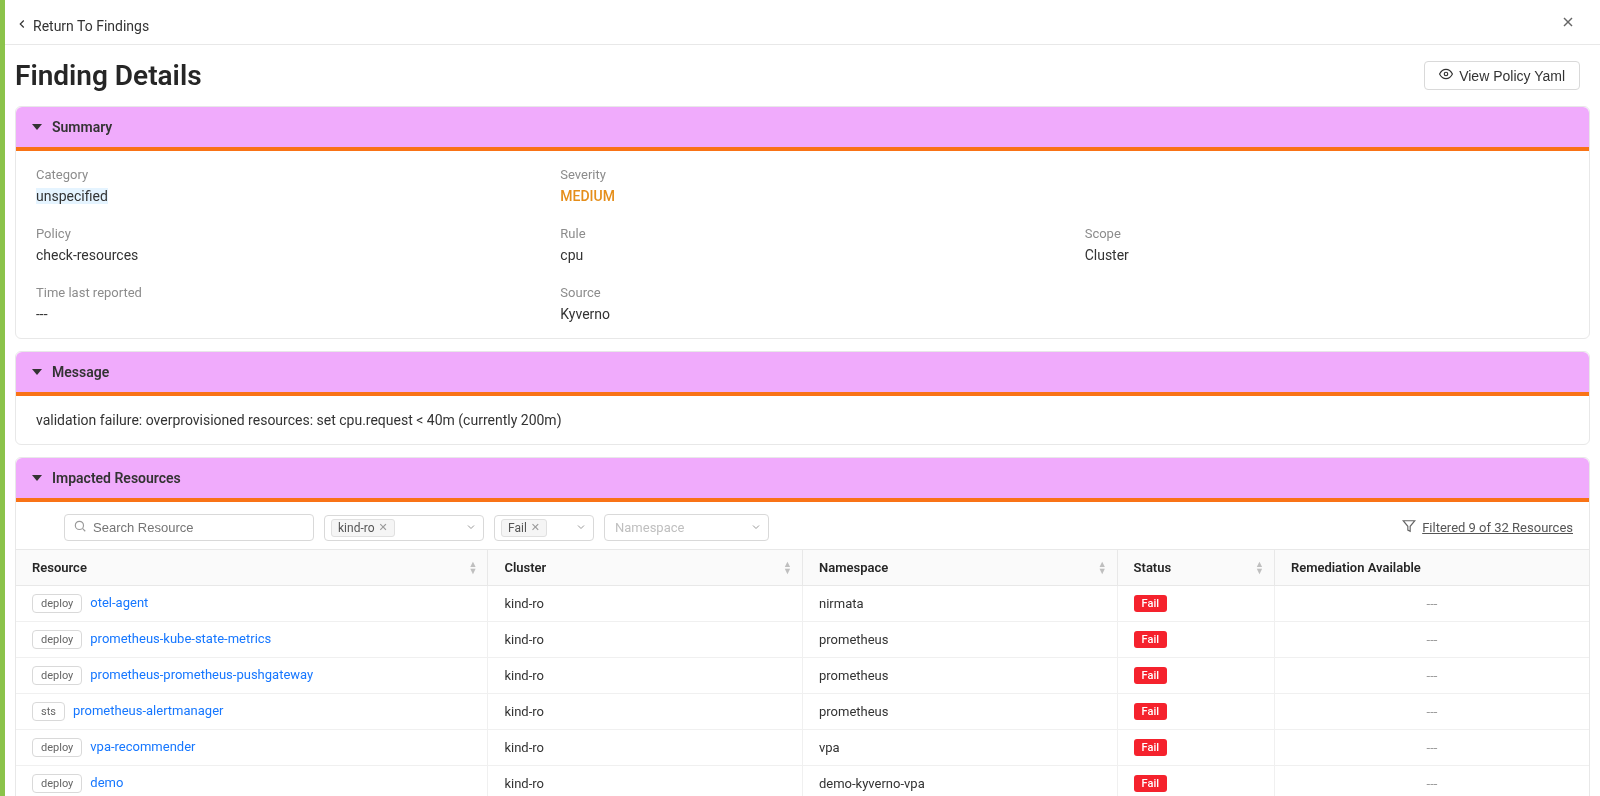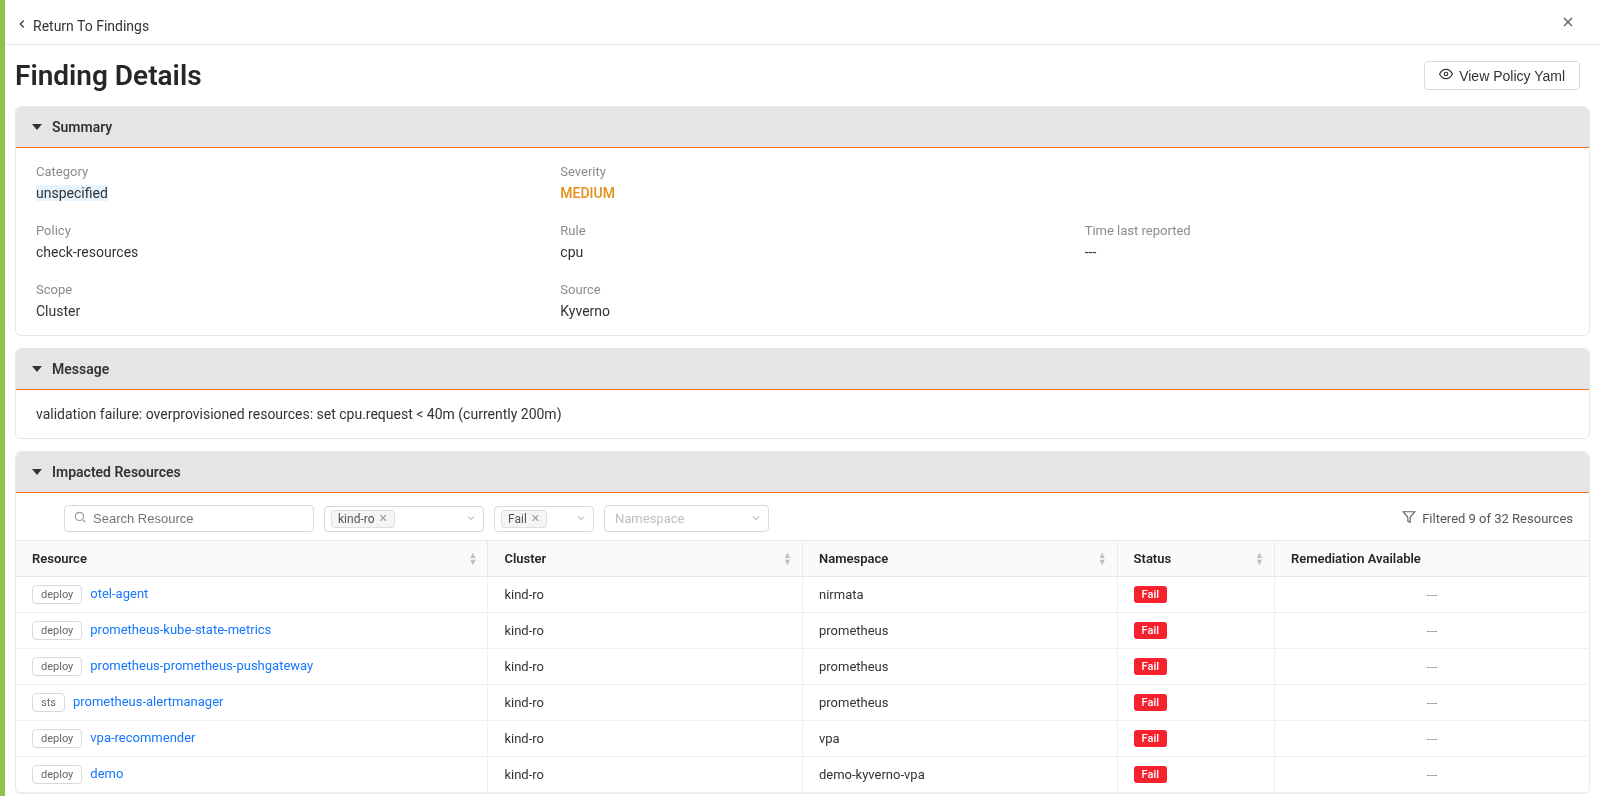--- a/index.html
+++ b/index.html
@@ -59,25 +59,25 @@
   .panel {
     margin: 0 10px 12px 10px;
     border: 1px solid #e8e8e8;
     border-radius: 6px;
   }
   .panel-header {
     display: flex;
     align-items: center;
     gap: 10px;
     padding: 12px 16px;
-    background: #e5e5e5;
+    background: #f0abfc;
     font-weight: 600;
     font-size: 14px;
     cursor: pointer;
-    border-bottom: 1px solid #f97316;
+    border-bottom: 4px solid #f97316;
     border-radius: 6px 6px 0 0;
   }
   .caret { display: inline-flex; }
   .panel-body { padding: 16px 20px; }
   .summary-grid {
     display: grid;
     grid-template-columns: repeat(3, 1fr);
     row-gap: 22px;
     column-gap: 40px;
   }
@@ -134,20 +134,21 @@
     color: #555;
   }
   .tag .x { color: #999; cursor: pointer; font-size: 11px; }
   .select-placeholder { color: #bfbfbf; font-size: 13px; padding: 2px 4px; }
   .filter-info {
     display: flex;
     align-items: center;
     gap: 6px;
     color: #555;
     font-size: 13px;
+    text-decoration: underline;
   }
   table.resources {
     width: calc(100% - 0px);
     border-collapse: collapse;
     margin: 0;
   }
   table.resources th {
     text-align: left;
     font-weight: 600;
     font-size: 13px;
@@ -257,26 +258,26 @@
       <div></div>
       <div>
         <div class="field-label">Policy</div>
         <div class="field-value">check-resources</div>
       </div>
       <div>
         <div class="field-label">Rule</div>
         <div class="field-value">cpu</div>
       </div>
       <div>
+        <div class="field-label">Scope</div>
+        <div class="field-value">Cluster</div>
+      </div>
+      <div>
         <div class="field-label">Time last reported</div>
         <div class="field-value">---</div>
-      </div>
-      <div>
-        <div class="field-label">Scope</div>
-        <div class="field-value">Cluster</div>
       </div>
       <div>
         <div class="field-label">Source</div>
         <div class="field-value">Kyverno</div>
       </div>
       <div></div>
     </div>
   </div>
 </div>
 

